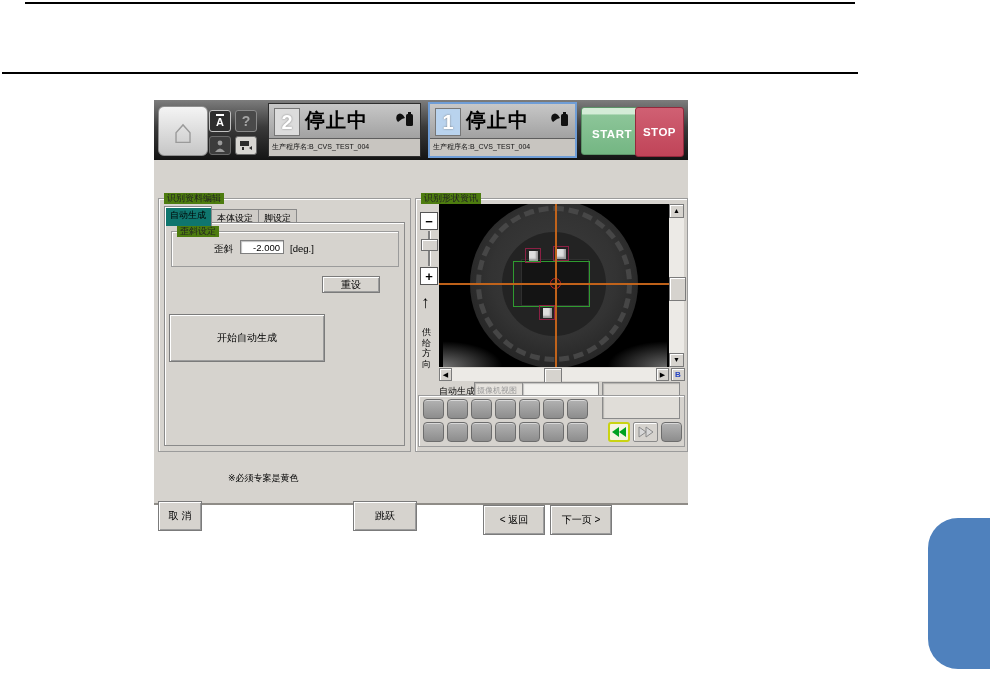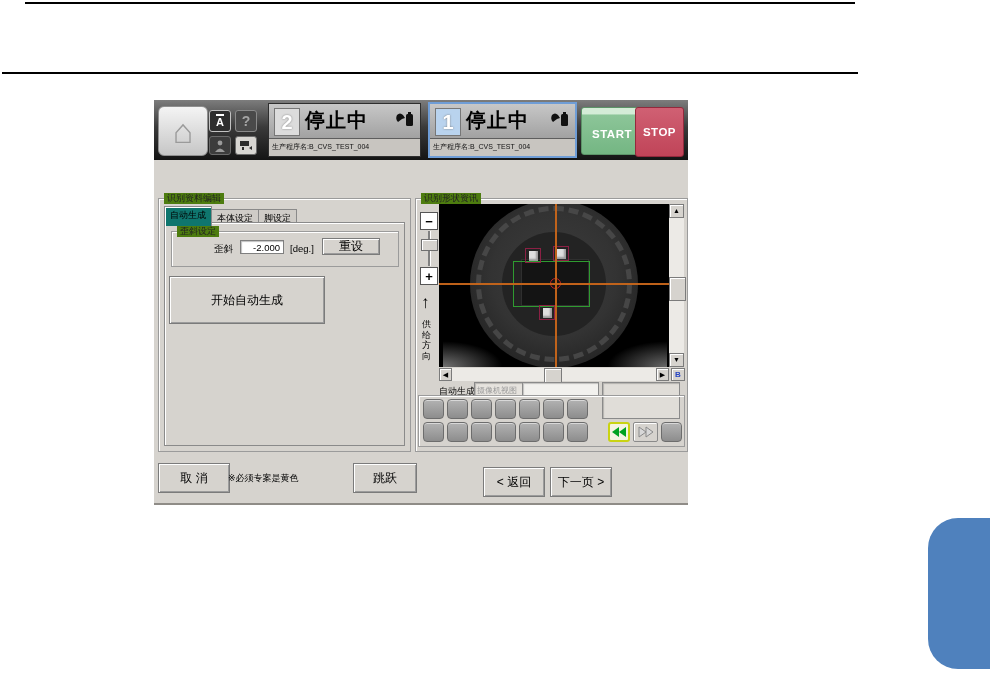--- a/index.html
+++ b/index.html
@@ -72,35 +72,35 @@
   .tabpane{position:absolute;left:5px;top:23px;width:239px;height:222px;
            border:1px solid #8a8a8a;box-shadow:inset 1px 1px 0 #fff;background:#d6d3ce;}
   .skewbox{left:6px;top:8px;width:226px;height:34px;}
   .skew-lb{position:absolute;left:42px;top:11px;font-size:9.5px;}
   .skew-field{position:absolute;left:68px;top:8px;width:44px;height:14px;background:#fff;
               border:1px solid #7f7f7f;box-shadow:inset 1px 1px 1px rgba(0,0,0,.25);
               font-size:9.5px;text-align:right;line-height:14px;padding-right:3px;box-sizing:border-box;}
   .skew-unit{position:absolute;left:118px;top:11px;font-size:9.5px;}
   .btn3d{background:#d6d3ce;border:1px solid #7b7b7b;
          box-shadow:inset 1px 1px 0 #fff,inset -1px -1px 0 #9c9c9c;
-         display:flex;align-items:center;justify-content:center;font-size:12px;color:#000;
-         box-sizing:border-box;}
+         display:flex;align-items:center;justify-content:center;font-size:10px;color:#000;
+         box-sizing:border-box;margin-top:38px;}
   .reset-btn{position:absolute;left:150px;top:6px;width:58px;height:17px;}
   .auto-btn{position:absolute;left:4px;top:53px;width:156px;height:48px;}
   
   .zoom-btn{position:absolute;left:4px;width:18px;height:18px;background:#fff;
             border:1px solid #555;font-size:13px;font-weight:bold;display:flex;
             align-items:center;justify-content:center;box-sizing:border-box;color:#000;}
   .zo{top:13px;} .zi{top:68px;}
   .sl-track{position:absolute;left:12px;top:32px;width:2px;height:35px;background:#808080;
             border-right:1px solid #fff;}
   .sl-handle{position:absolute;left:5px;top:40px;width:15px;height:10px;background:#d6d3ce;
              border:1px solid #6f6f6f;box-shadow:inset 1px 1px 0 #fff;}
   .up-arrow{position:absolute;left:5px;top:94px;font-size:17px;font-weight:bold;color:#000;}
-  .supply{position:absolute;left:6px;top:120px;width:11px;font-size:9px;line-height:10.5px;
+  .supply{position:absolute;left:6px;top:128px;width:11px;font-size:9px;line-height:10.5px;
           word-break:break-all;color:#000;}
   
   .cam{position:absolute;left:23px;top:5px;width:230px;height:163px;background:#000;overflow:hidden;}
   .nozzle{position:absolute;left:31px;top:-4px;width:168px;height:168px;border-radius:50%;
           background:radial-gradient(circle at 50% 45%,#3d3d3d 0%,#333 50%,#262626 74%,#191919 100%);}
   .gear{position:absolute;left:37px;top:2px;width:156px;height:156px;border-radius:50%;
         border:5px dashed #4d4d4d;box-sizing:border-box;opacity:.8;}
   .inner-c{position:absolute;left:63px;top:28px;width:104px;height:104px;border-radius:50%;
            background:#232323;}
   .vig{position:absolute;bottom:0;width:60px;height:26px;}
@@ -142,21 +142,21 @@
         box-shadow:inset 1px 1px 0 #fff;box-sizing:border-box;}
   .grow{position:absolute;left:4px;display:flex;gap:3px;}
   .g1{top:3px;} .g2{top:26px;}
   .gbtn{width:21px;height:20px;border-radius:4px;background:linear-gradient(#b2b2b2,#8d8d8d);
         border:1px solid #6d6d6d;box-shadow:inset 0 1px 0 rgba(255,255,255,.5);box-sizing:border-box;}
   .rw{margin-left:17px;width:22px;background:#f4f4e2;border:2px solid #c9d312;border-radius:3px;
       display:flex;align-items:center;justify-content:center;box-shadow:none;}
   .ff{width:25px;background:#d6d3ce;border:1px solid #8a8a8a;border-radius:2px;
       display:flex;align-items:center;justify-content:center;box-shadow:inset 1px 1px 0 #fff;}
   
-  .cancel-btn{position:absolute;left:4px;top:363px;width:72px;height:30px;}
+  .cancel-btn{position:absolute;left:4px;top:363px;width:44px;height:30px;}
   .note{position:absolute;left:74px;top:372px;font-size:9px;color:#000;}
   .skip-btn{position:absolute;left:199px;top:363px;width:64px;height:30px;}
   .back-btn{position:absolute;left:329px;top:367px;width:62px;height:30px;}
   .next-btn{position:absolute;left:396px;top:367px;width:62px;height:30px;}
 </style>
 </head>
 <body>
 
 <div class="page">
 

